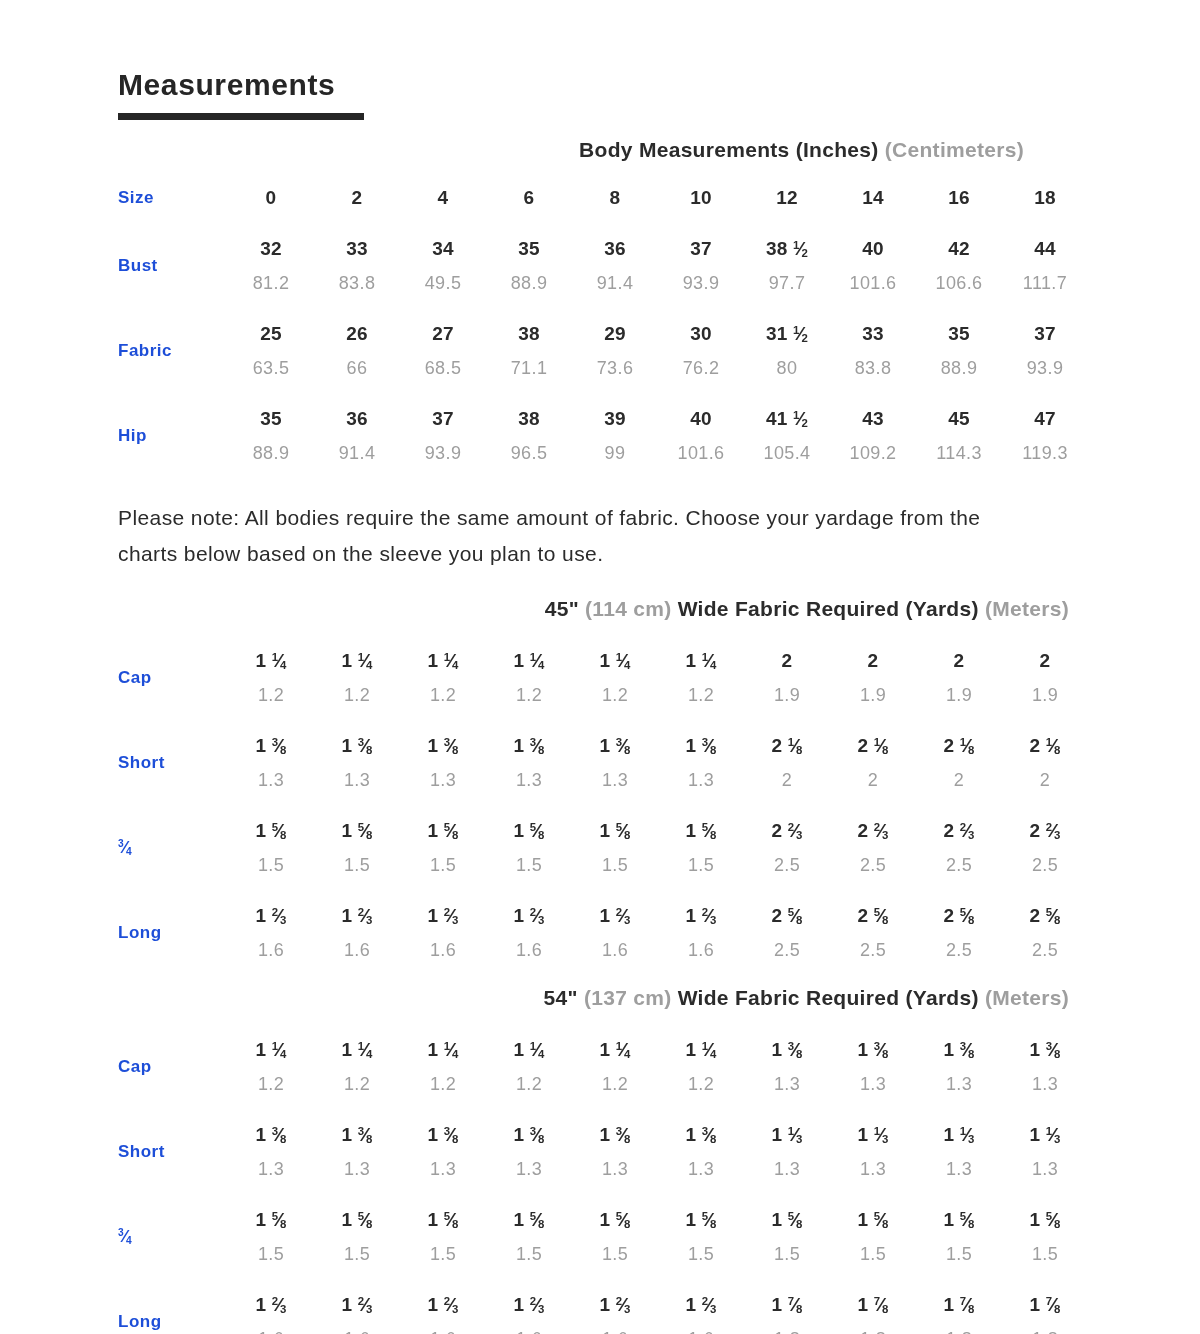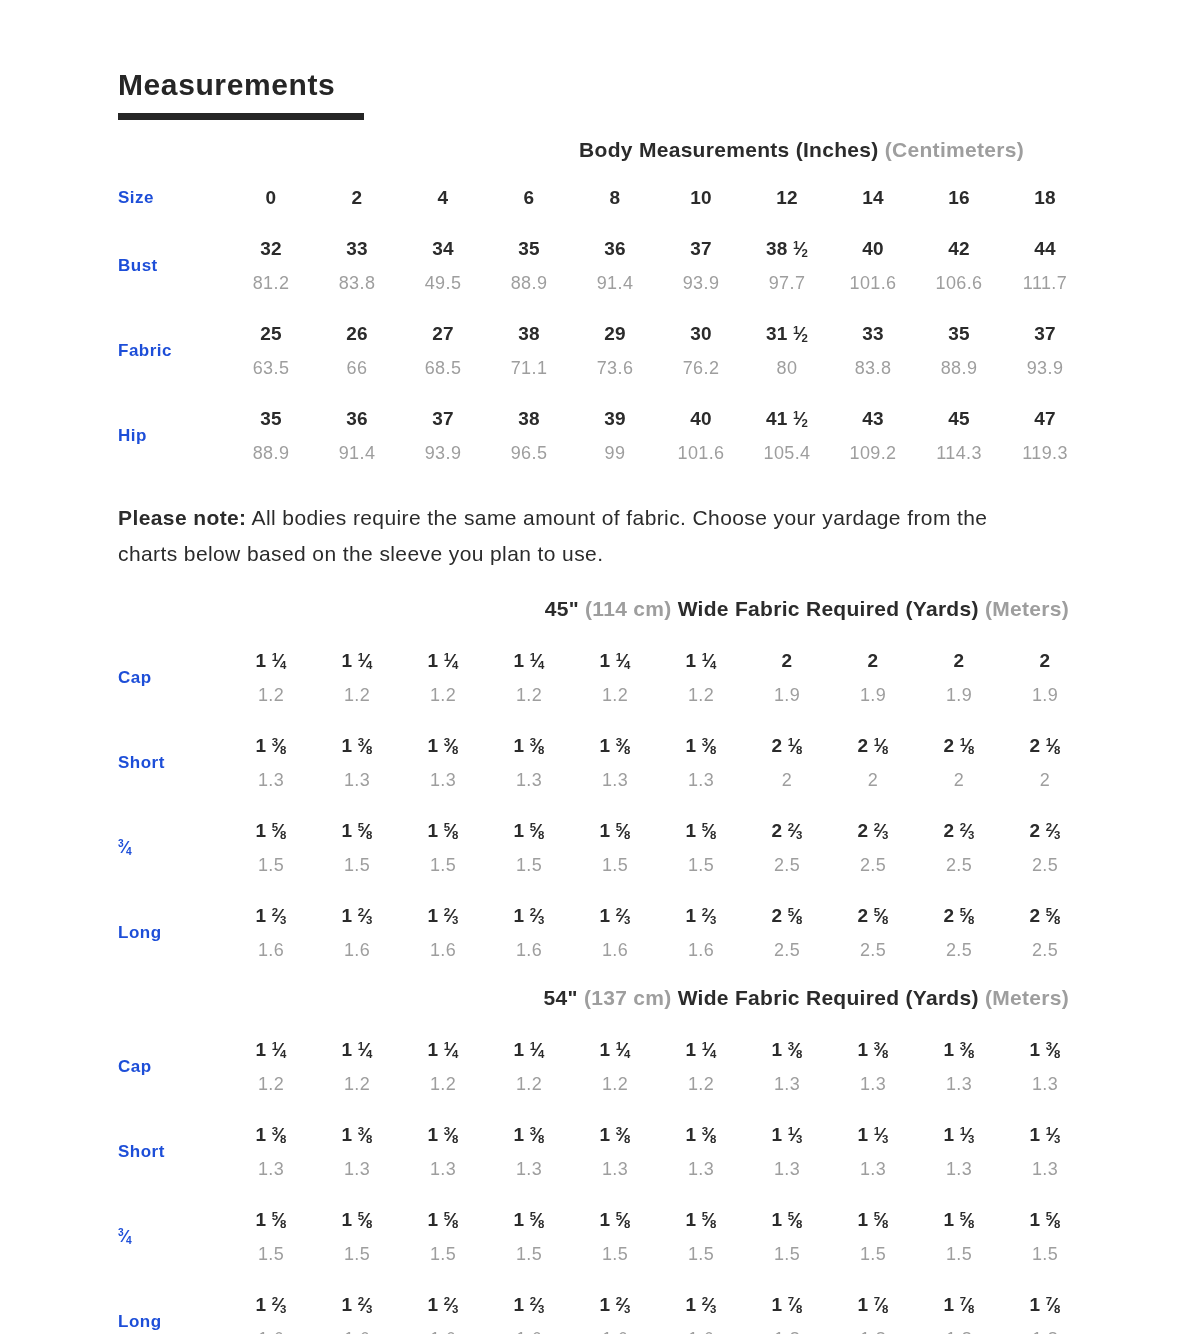--- a/index.html
+++ b/index.html
@@ -75,21 +75,21 @@
   .mrow { margin-top: 29px; }
 
   .note {
     margin: 36px 0 0 0;
     font-size: 21px;
     line-height: 36px;
     max-width: 872px;
     letter-spacing: 0.4px;
     color: #2b2b2b;
   }
-  .note strong { font-weight: 700; }
+  .note strong { font-weight: 400; }
 
   
   .fr { white-space: nowrap; }
   .fr sup, .fr sub {
     font-size: 60%;
     line-height: 0;
     position: relative;
     vertical-align: baseline;
   }
   .fr sup { top: -0.55em; margin-right: -0.07em; }

